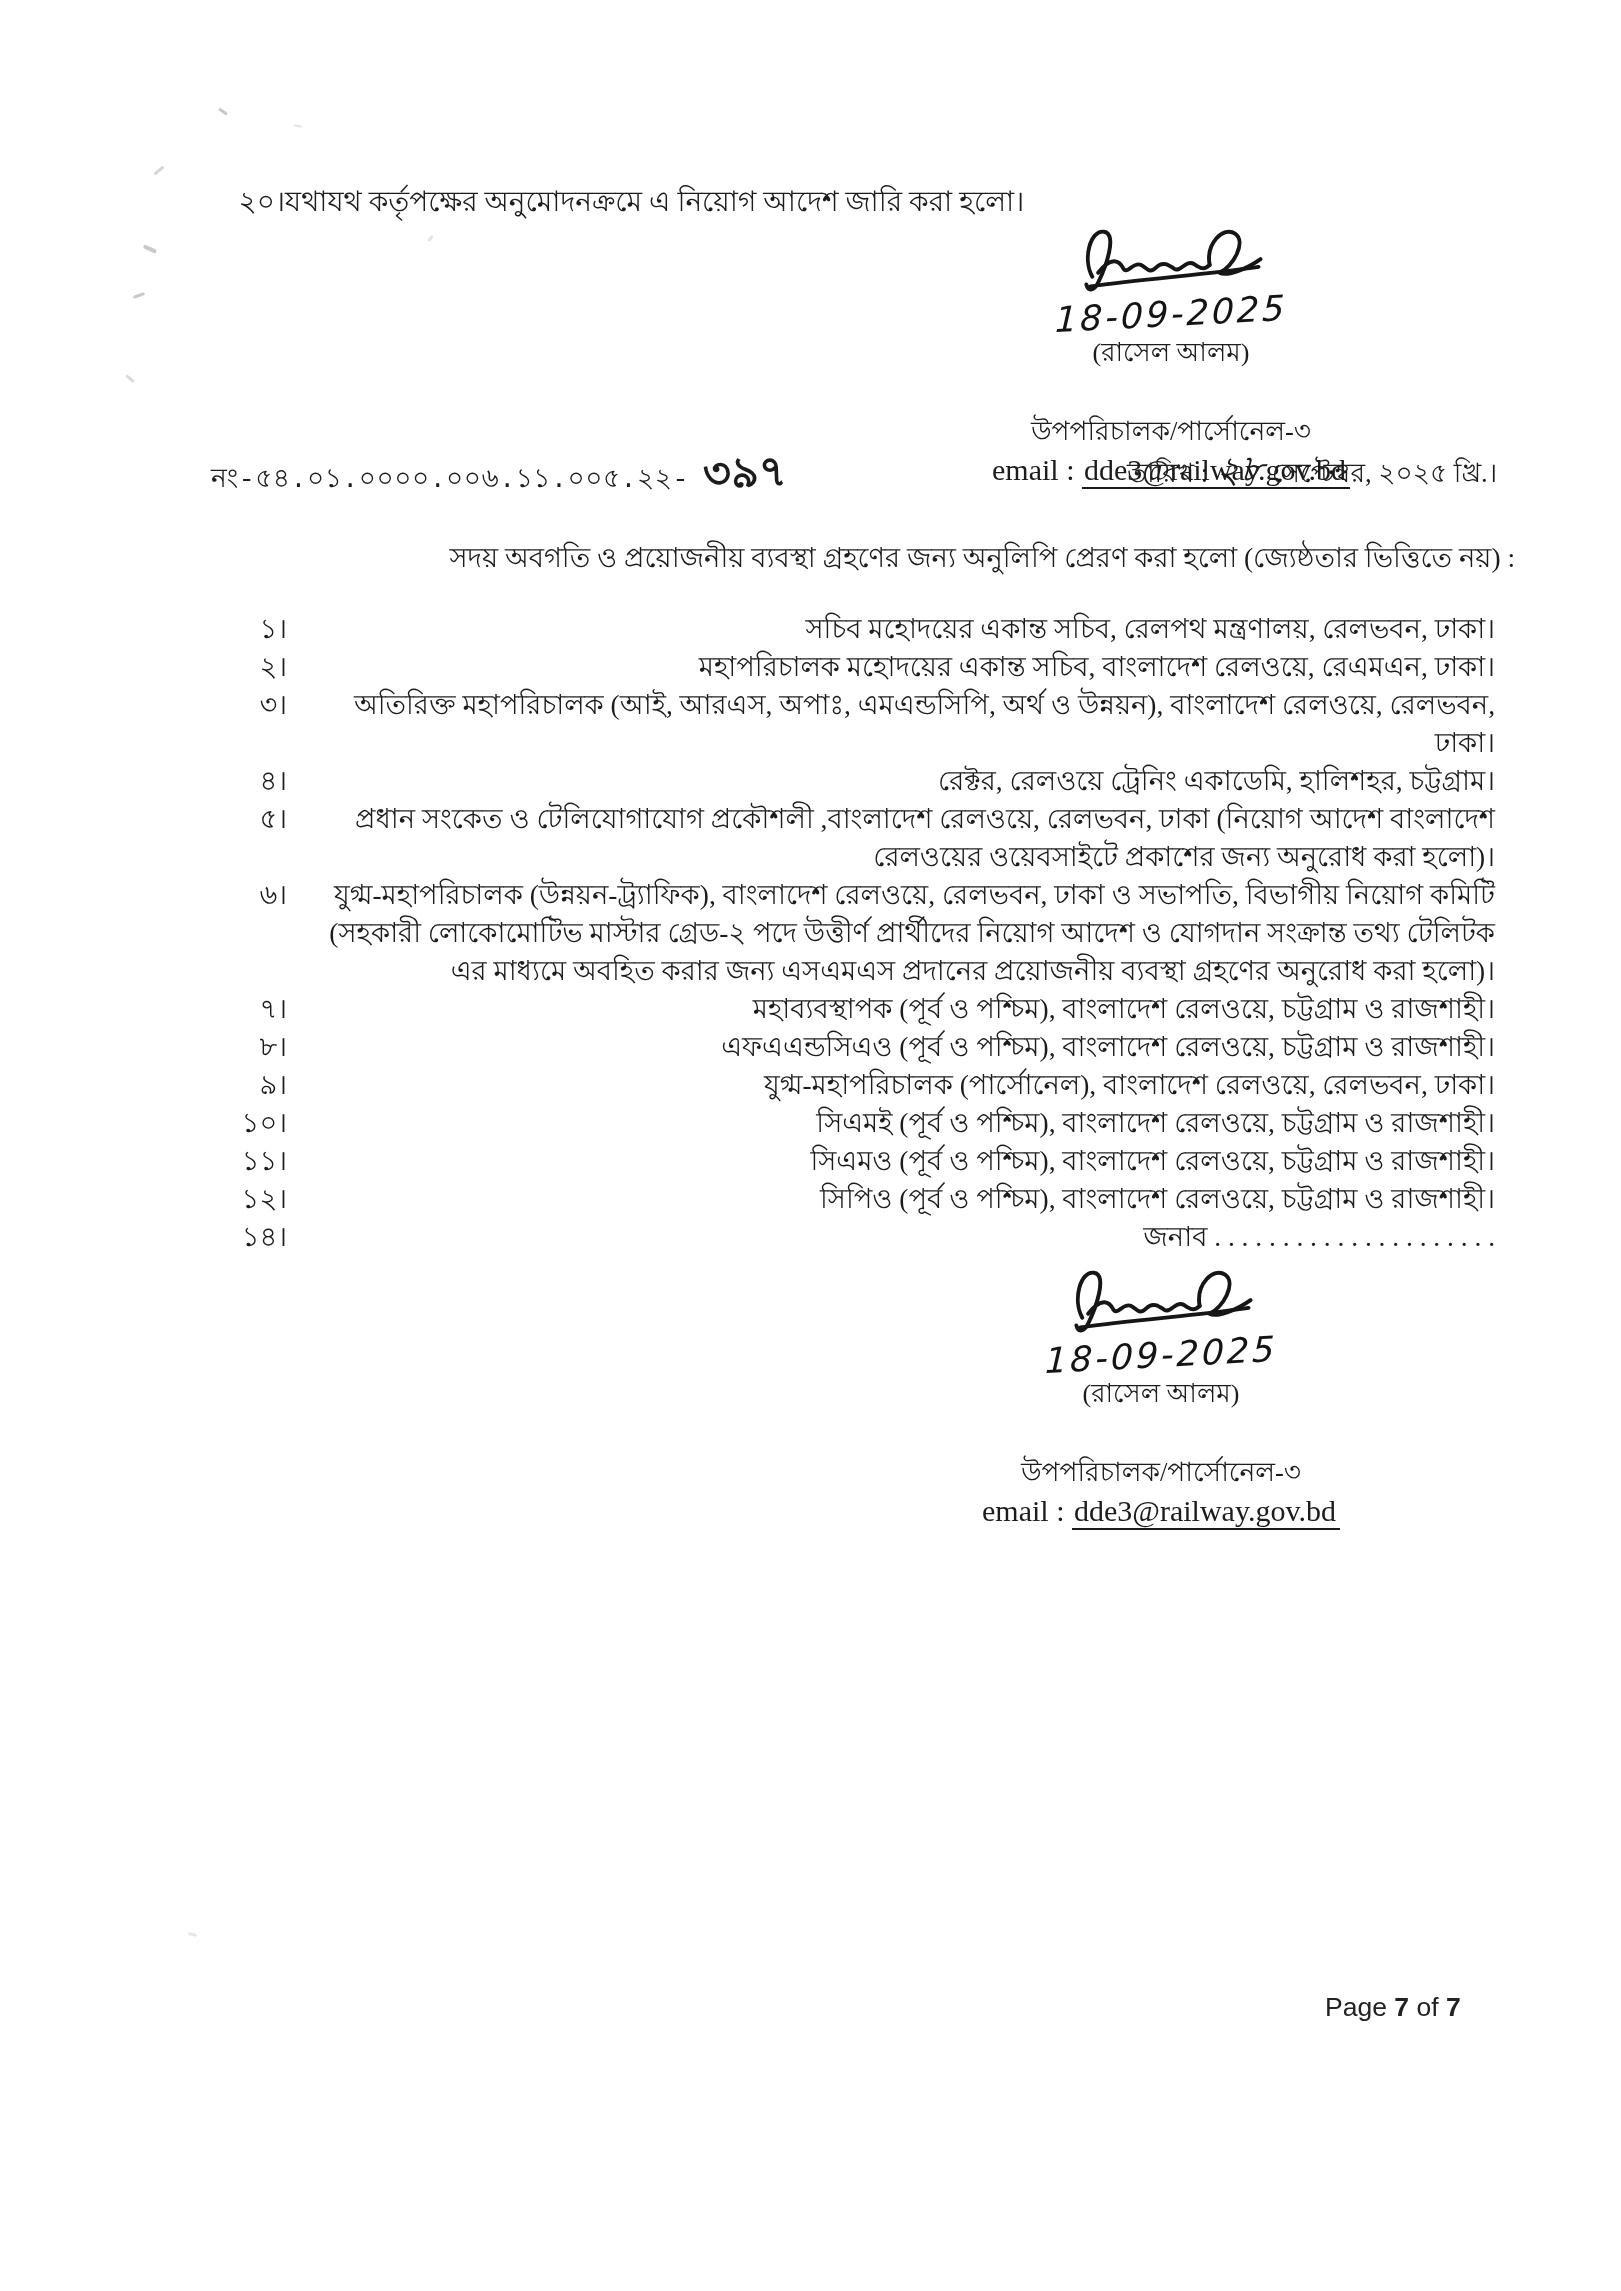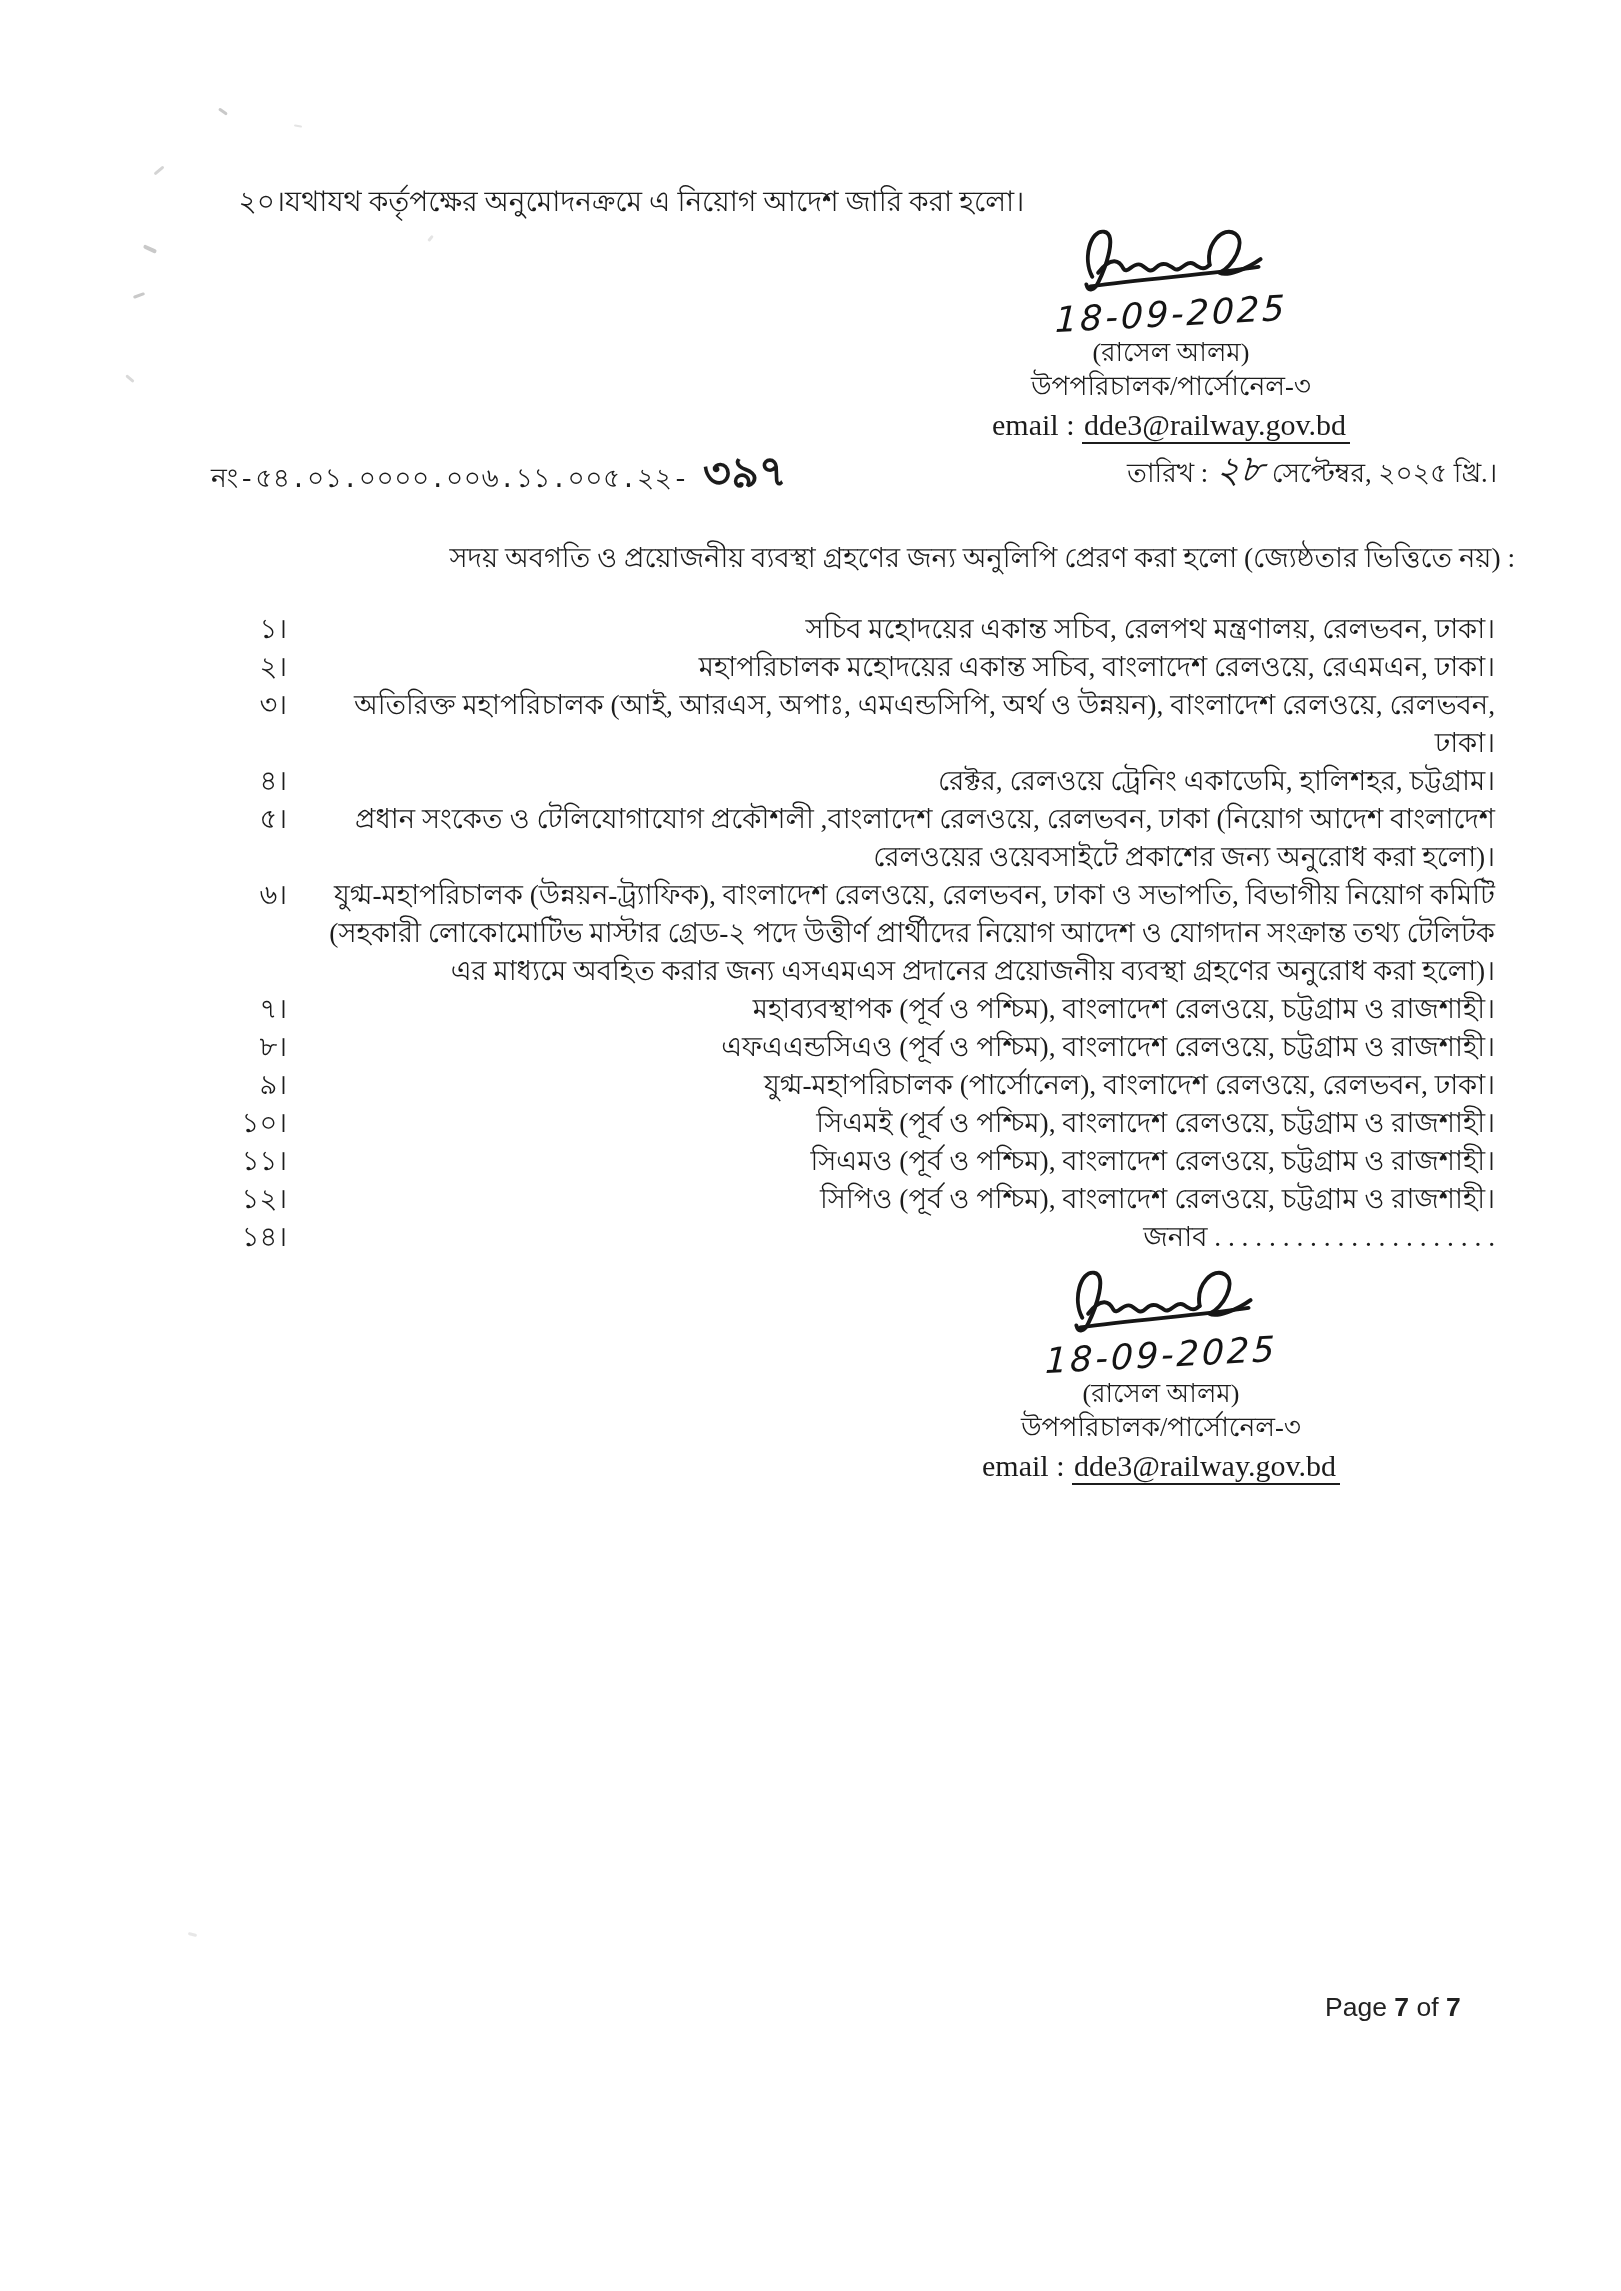--- a/index.html
+++ b/index.html
@@ -15,21 +15,21 @@
   .sigblock{width:470px;text-align:center;}
   .sig1{left:936px;top:218px;}
   .sig2{left:926px;top:1259px;}
   .sig-svg{display:block;margin:0 auto -13.7px auto;}
   .hand-date{
     font-family:"DejaVu Sans", sans-serif;font-size:35px;font-style:italic;
     letter-spacing:2.9px;transform:rotate(-3deg) skewX(-5deg);display:inline-block;
     color:#141414;
   }
   .sig-name{font-size:26px;line-height:33px;margin-top:2px;}
-  .sig-desig{font-size:26.5px;line-height:35px;}
+  .sig-desig{font-size:26.5px;line-height:35px;margin-top:45px;}
   .sig-email{font-size:30px;line-height:41px;white-space:nowrap;}
   .sig-email .addr{border-bottom:2px solid #1c1c1c;padding:0 3.9px 1px 2px;}
   
   .refrow{left:211px;top:453px;width:1264px;display:flex;align-items:baseline;}
   .memo-no{font-size:26.5px;letter-spacing:0.5px;font-family:Liberation Mono, monospace;}
   .memo-hand{
     font-family:"DejaVu Sans", sans-serif;font-size:43px;font-weight:bold;
     transform:rotate(-2deg);display:inline-block;margin-left:13.7px;line-height:39px;
   }
   .date-abs{left:1127px;top:453px;font-size:26.5px;white-space:nowrap;display:flex;align-items:baseline;}

